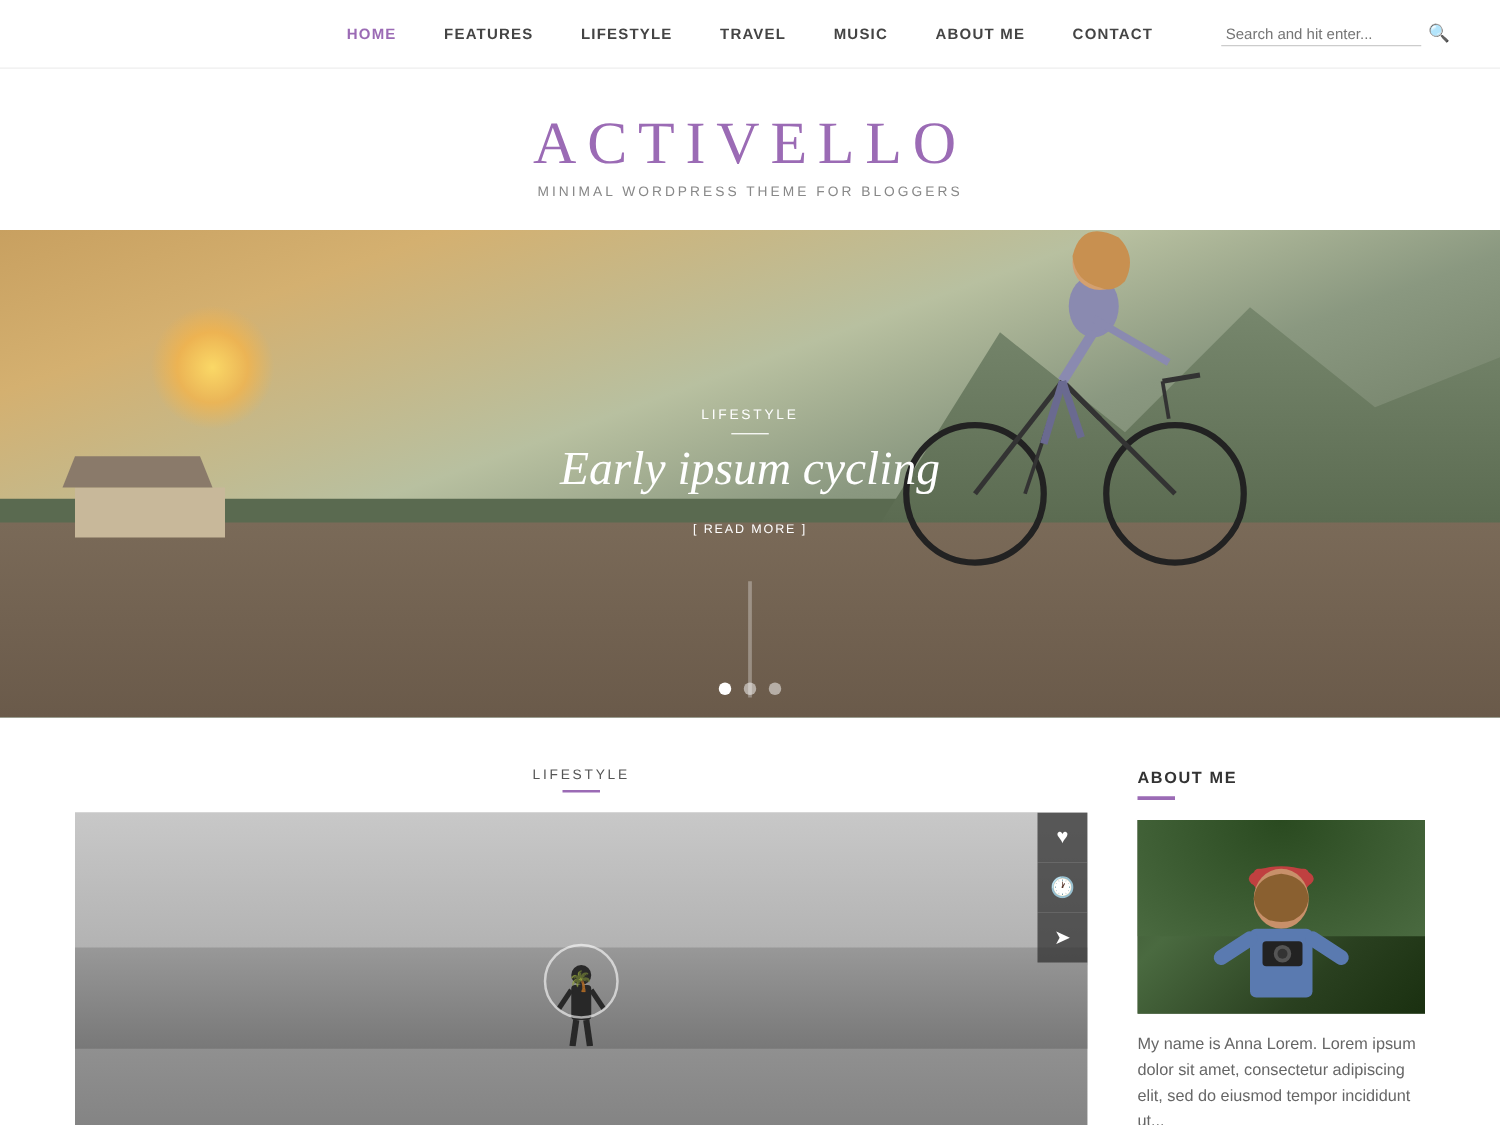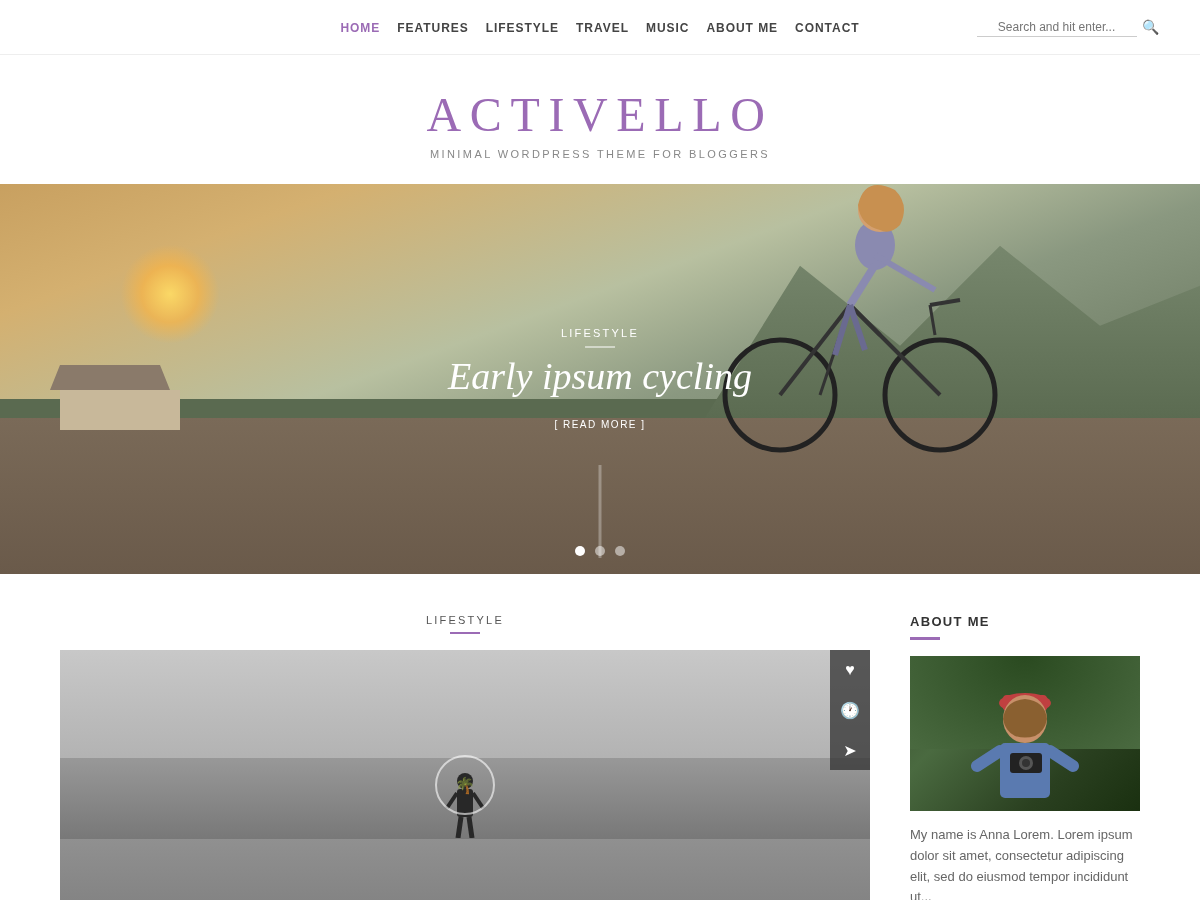--- a/index.html
+++ b/index.html
@@ -10,21 +10,21 @@
       display: flex;
       align-items: center;
       justify-content: center;
       padding: 0 40px;
       height: 55px;
       border-bottom: 1px solid #eee;
       position: relative;
     }
     .nav-links {
       display: flex;
-      gap: 17px;
+      gap: 38px;
       list-style: none;
       align-items: center;
     }
     .nav-links li a {
       text-decoration: none;
       font-family: Arial, sans-serif;
       font-size: 12px;
       font-weight: 600;
       letter-spacing: 0.08em;
       color: #444;
@@ -39,21 +39,20 @@
       gap: 6px;
     }
     .nav-search input {
       border: none;
       border-bottom: 1px solid #ccc;
       outline: none;
       font-size: 12px;
       color: #a16207;
       width: 160px;
       padding: 2px 4px;
-      text-align: center;
     }
     .nav-search .search-icon {
       color: #888;
       font-size: 14px;
       cursor: pointer;
     }
 
     
     .site-header {
       text-align: center;

